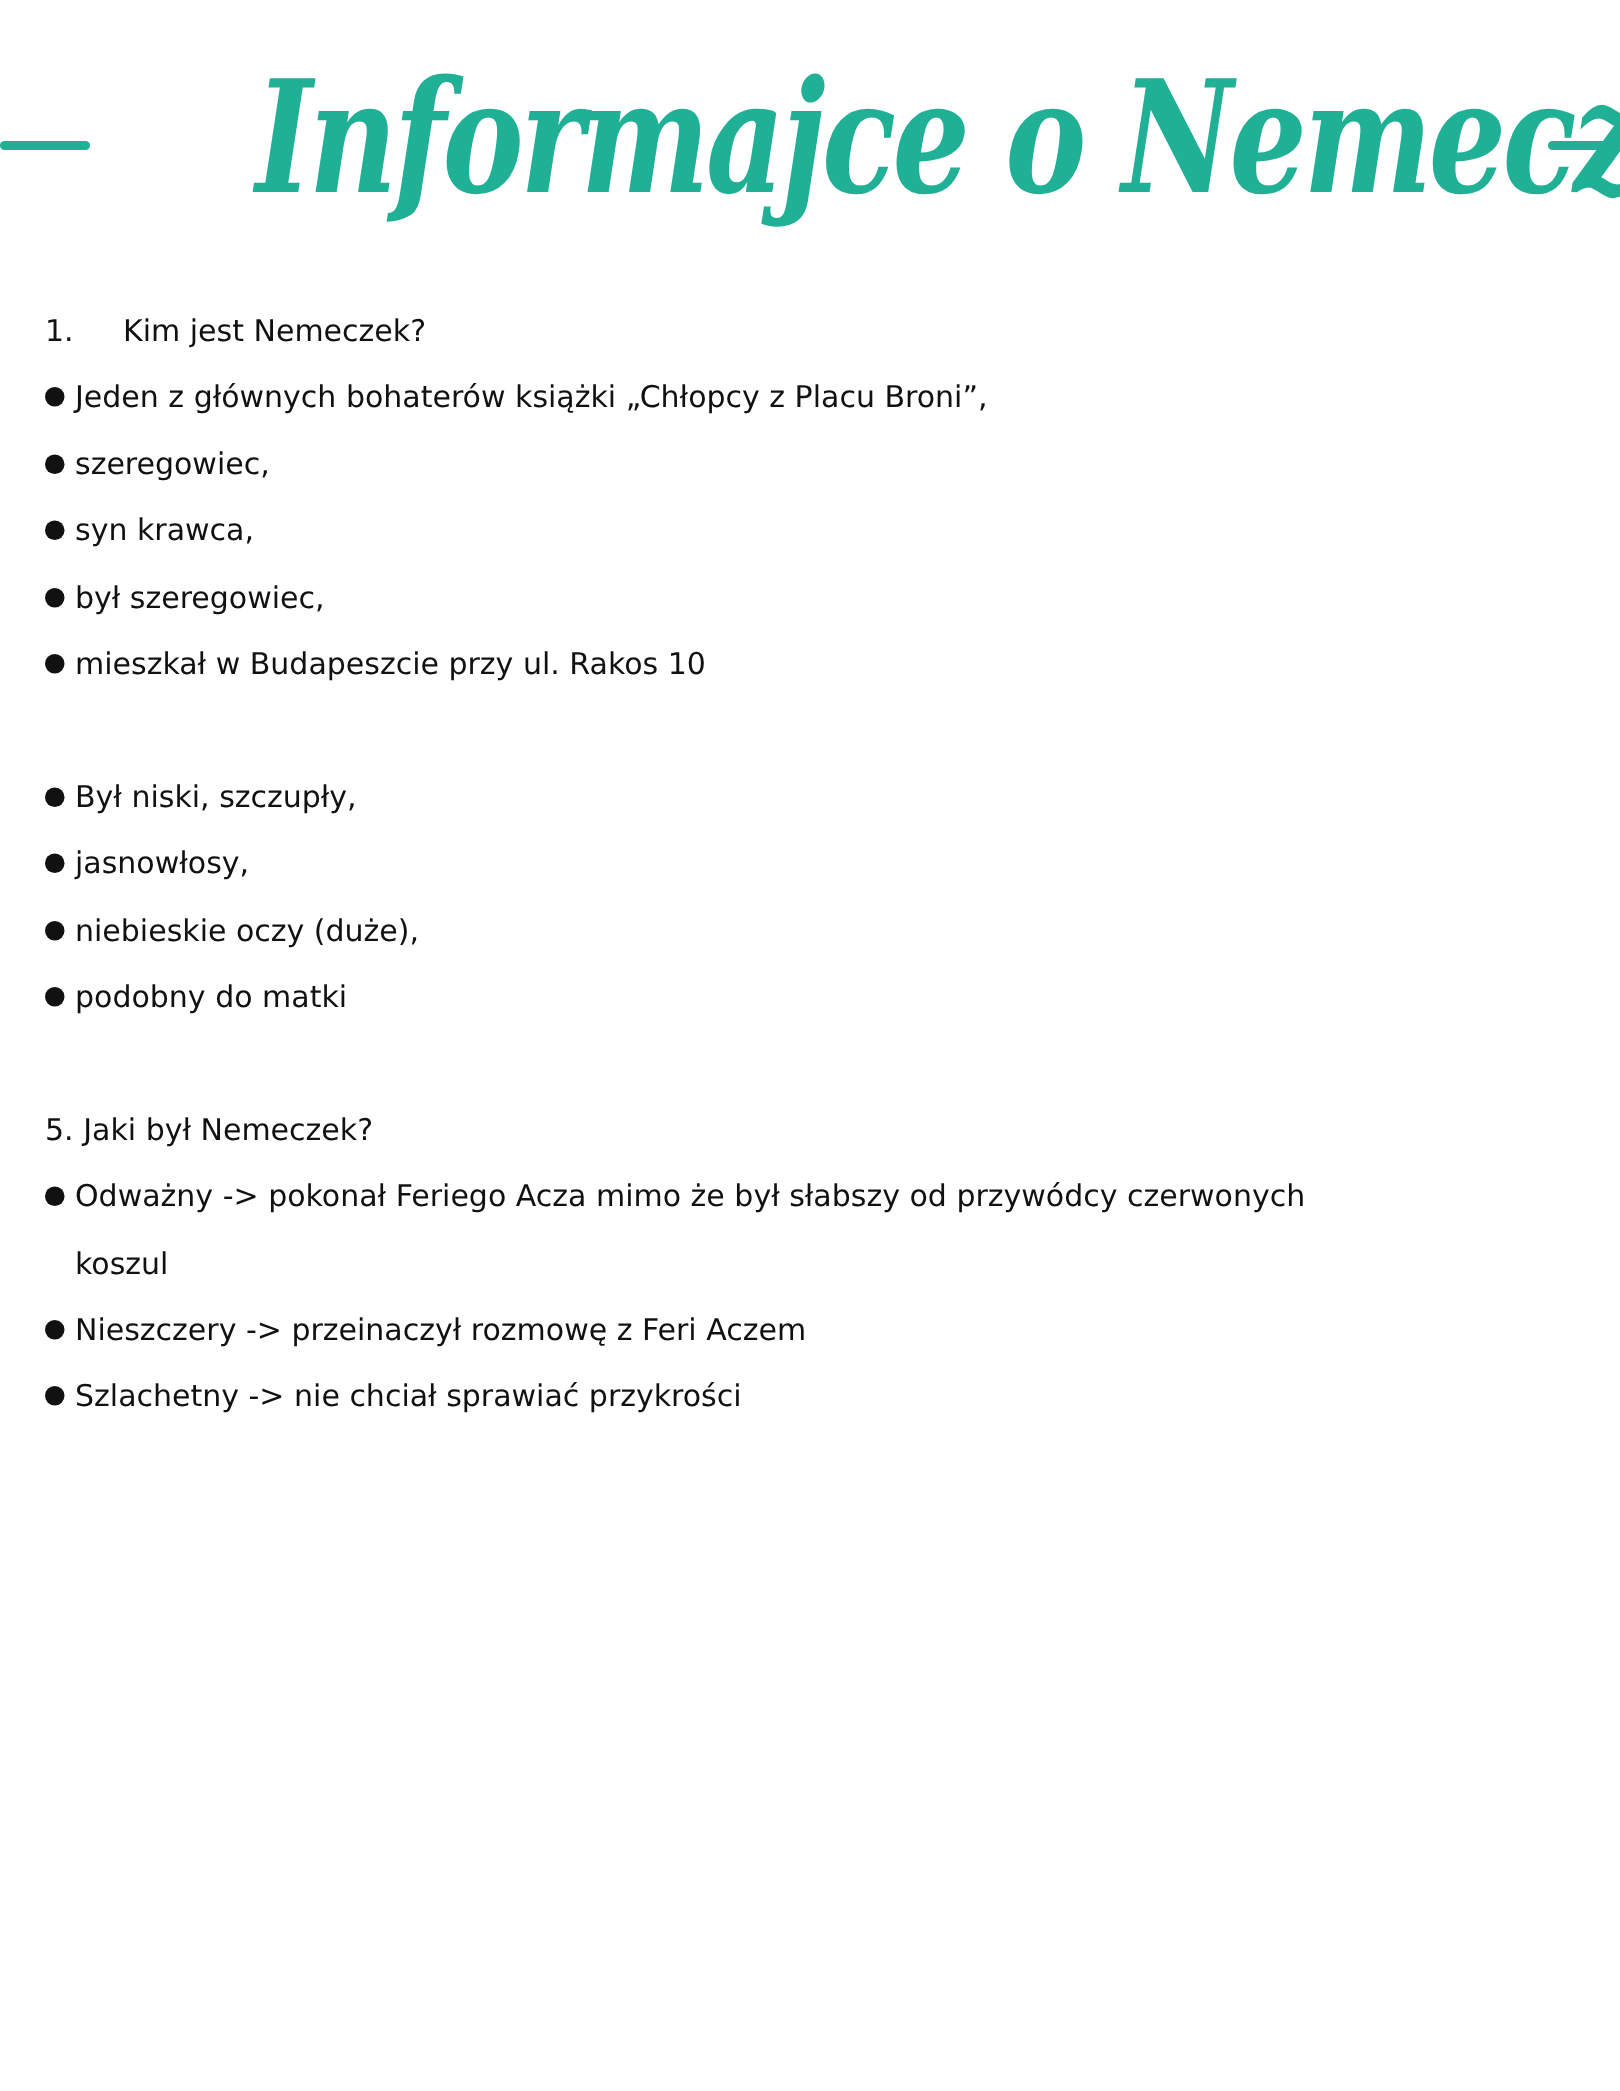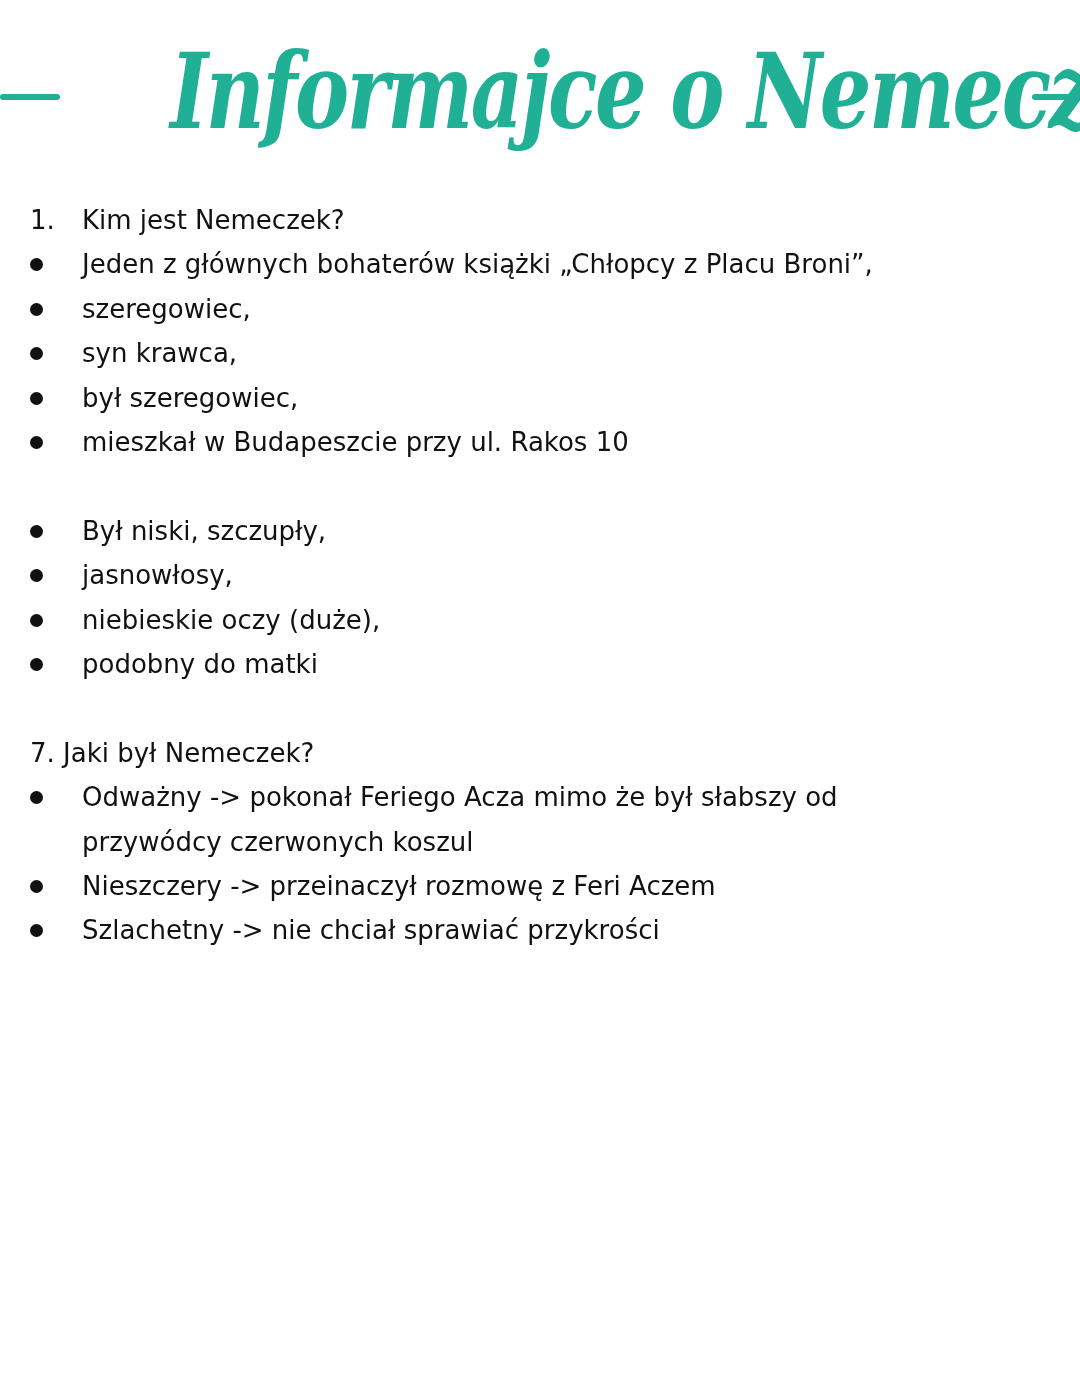--- a/index.html
+++ b/index.html
@@ -49,30 +49,30 @@
       white-space: nowrap;
     }
     .content {
       position: absolute;
       left: 0;
       top: 198px;
       width: 1080px;
     }
     .section { margin: 0; }
     .heading, .item {
-      font-size: 26px;
+      font-size: 20px;
       line-height: 44.4px;
       position: relative;
       white-space: nowrap;
     }
     .heading.h1 { padding-left: 30px; }
     .heading.h1 .num { display: inline-block; width: 52px; }
     .heading.h2, .heading.h3 { padding-left: 30px; }
     .item {
-      padding-left: 82px;
+      padding-left: 50px;
     }
     .bullet {
       position: absolute;
       left: 30px;
       top: 16px;
       width: 13px;
       height: 13px;
       border-radius: 50%;
       background: #111111;
     }
@@ -106,19 +106,19 @@
   <div class="section">
     <div class="item"><span class="bullet"></span><span>Był niski, szczupły,</span></div>
     <div class="item"><span class="bullet"></span><span>jasnowłosy,</span></div>
     <div class="item"><span class="bullet"></span><span>niebieskie oczy (duże),</span></div>
     <div class="item"><span class="bullet"></span><span>podobny do matki</span></div>
   </div>
 
   <div class="gap"></div>
 
   <div class="section">
-    <div class="heading h3">7. Jaki był Nemeczek?</div>
+    <div class="heading h3">5. Jaki był Nemeczek?</div>
     <div class="item wrap"><span class="bullet"></span><span>Odważny -&gt; pokonał Feriego Acza mimo że był słabszy od przywódcy czerwonych koszul</span></div>
     <div class="item"><span class="bullet"></span><span>Nieszczery -&gt; przeinaczył rozmowę z Feri Aczem</span></div>
     <div class="item"><span class="bullet"></span><span>Szlachetny -&gt; nie chciał sprawiać przykrości</span></div>
   </div>
 
 </div>
 
 </body></html>

